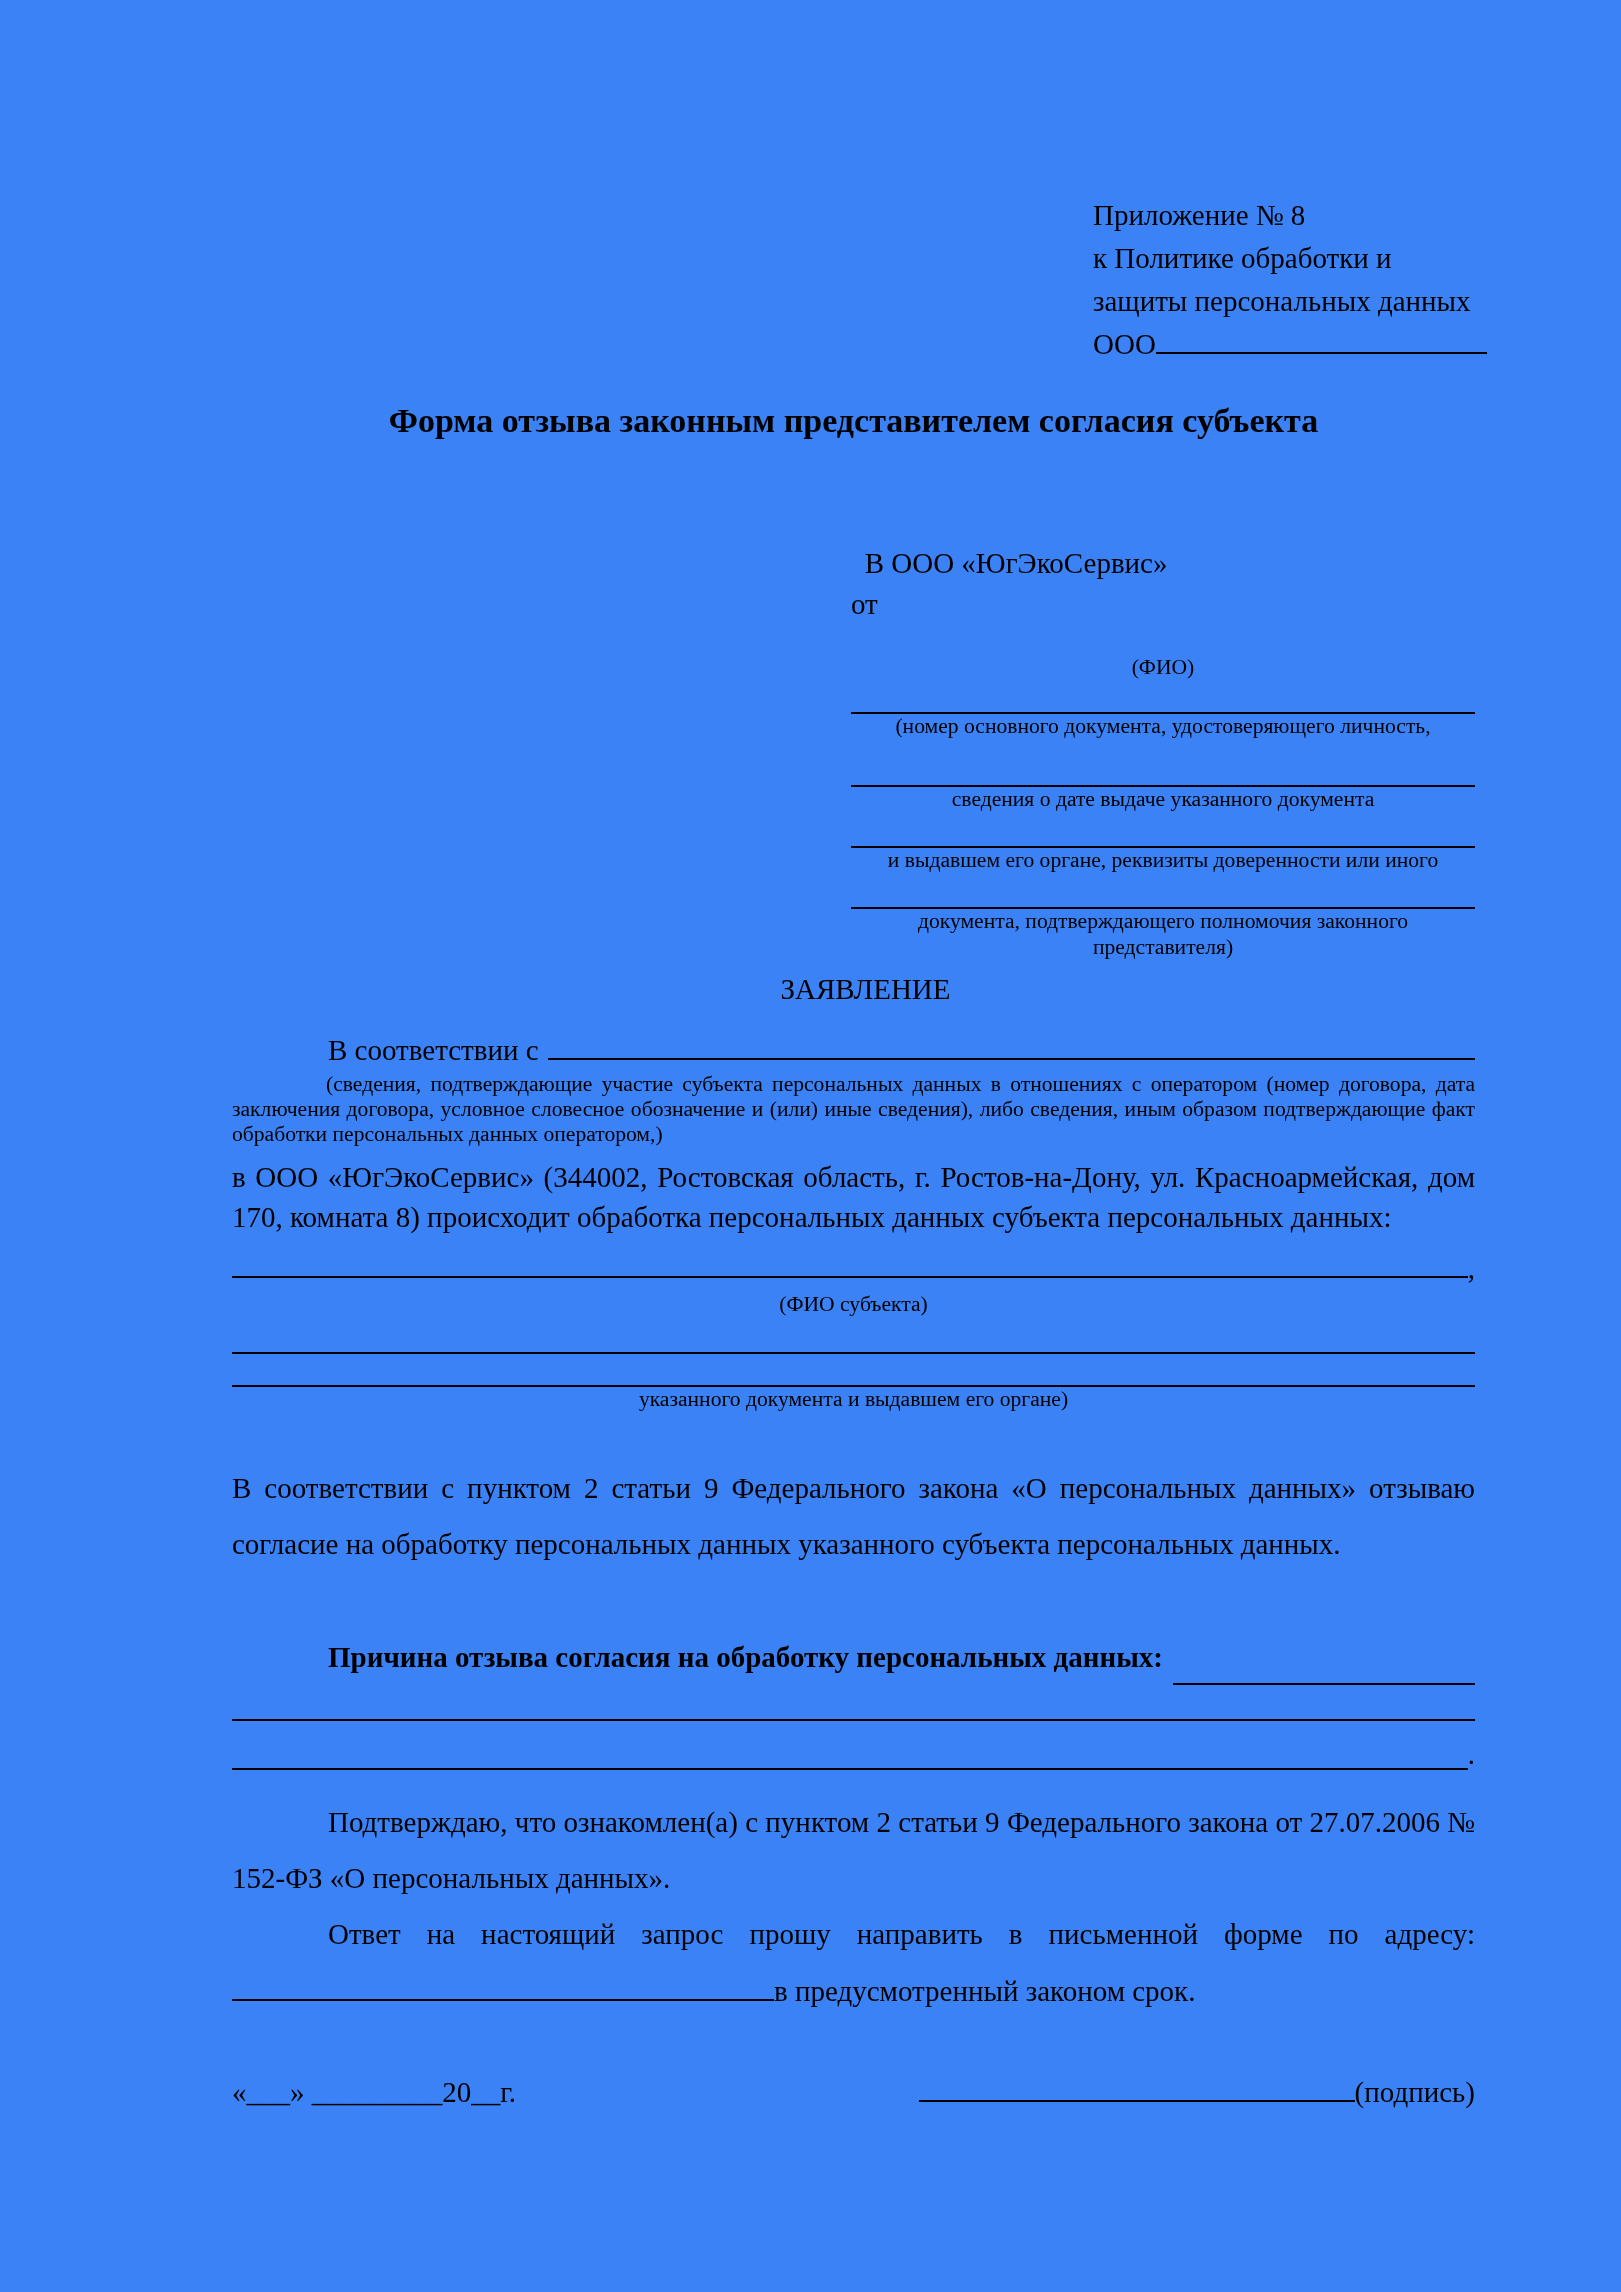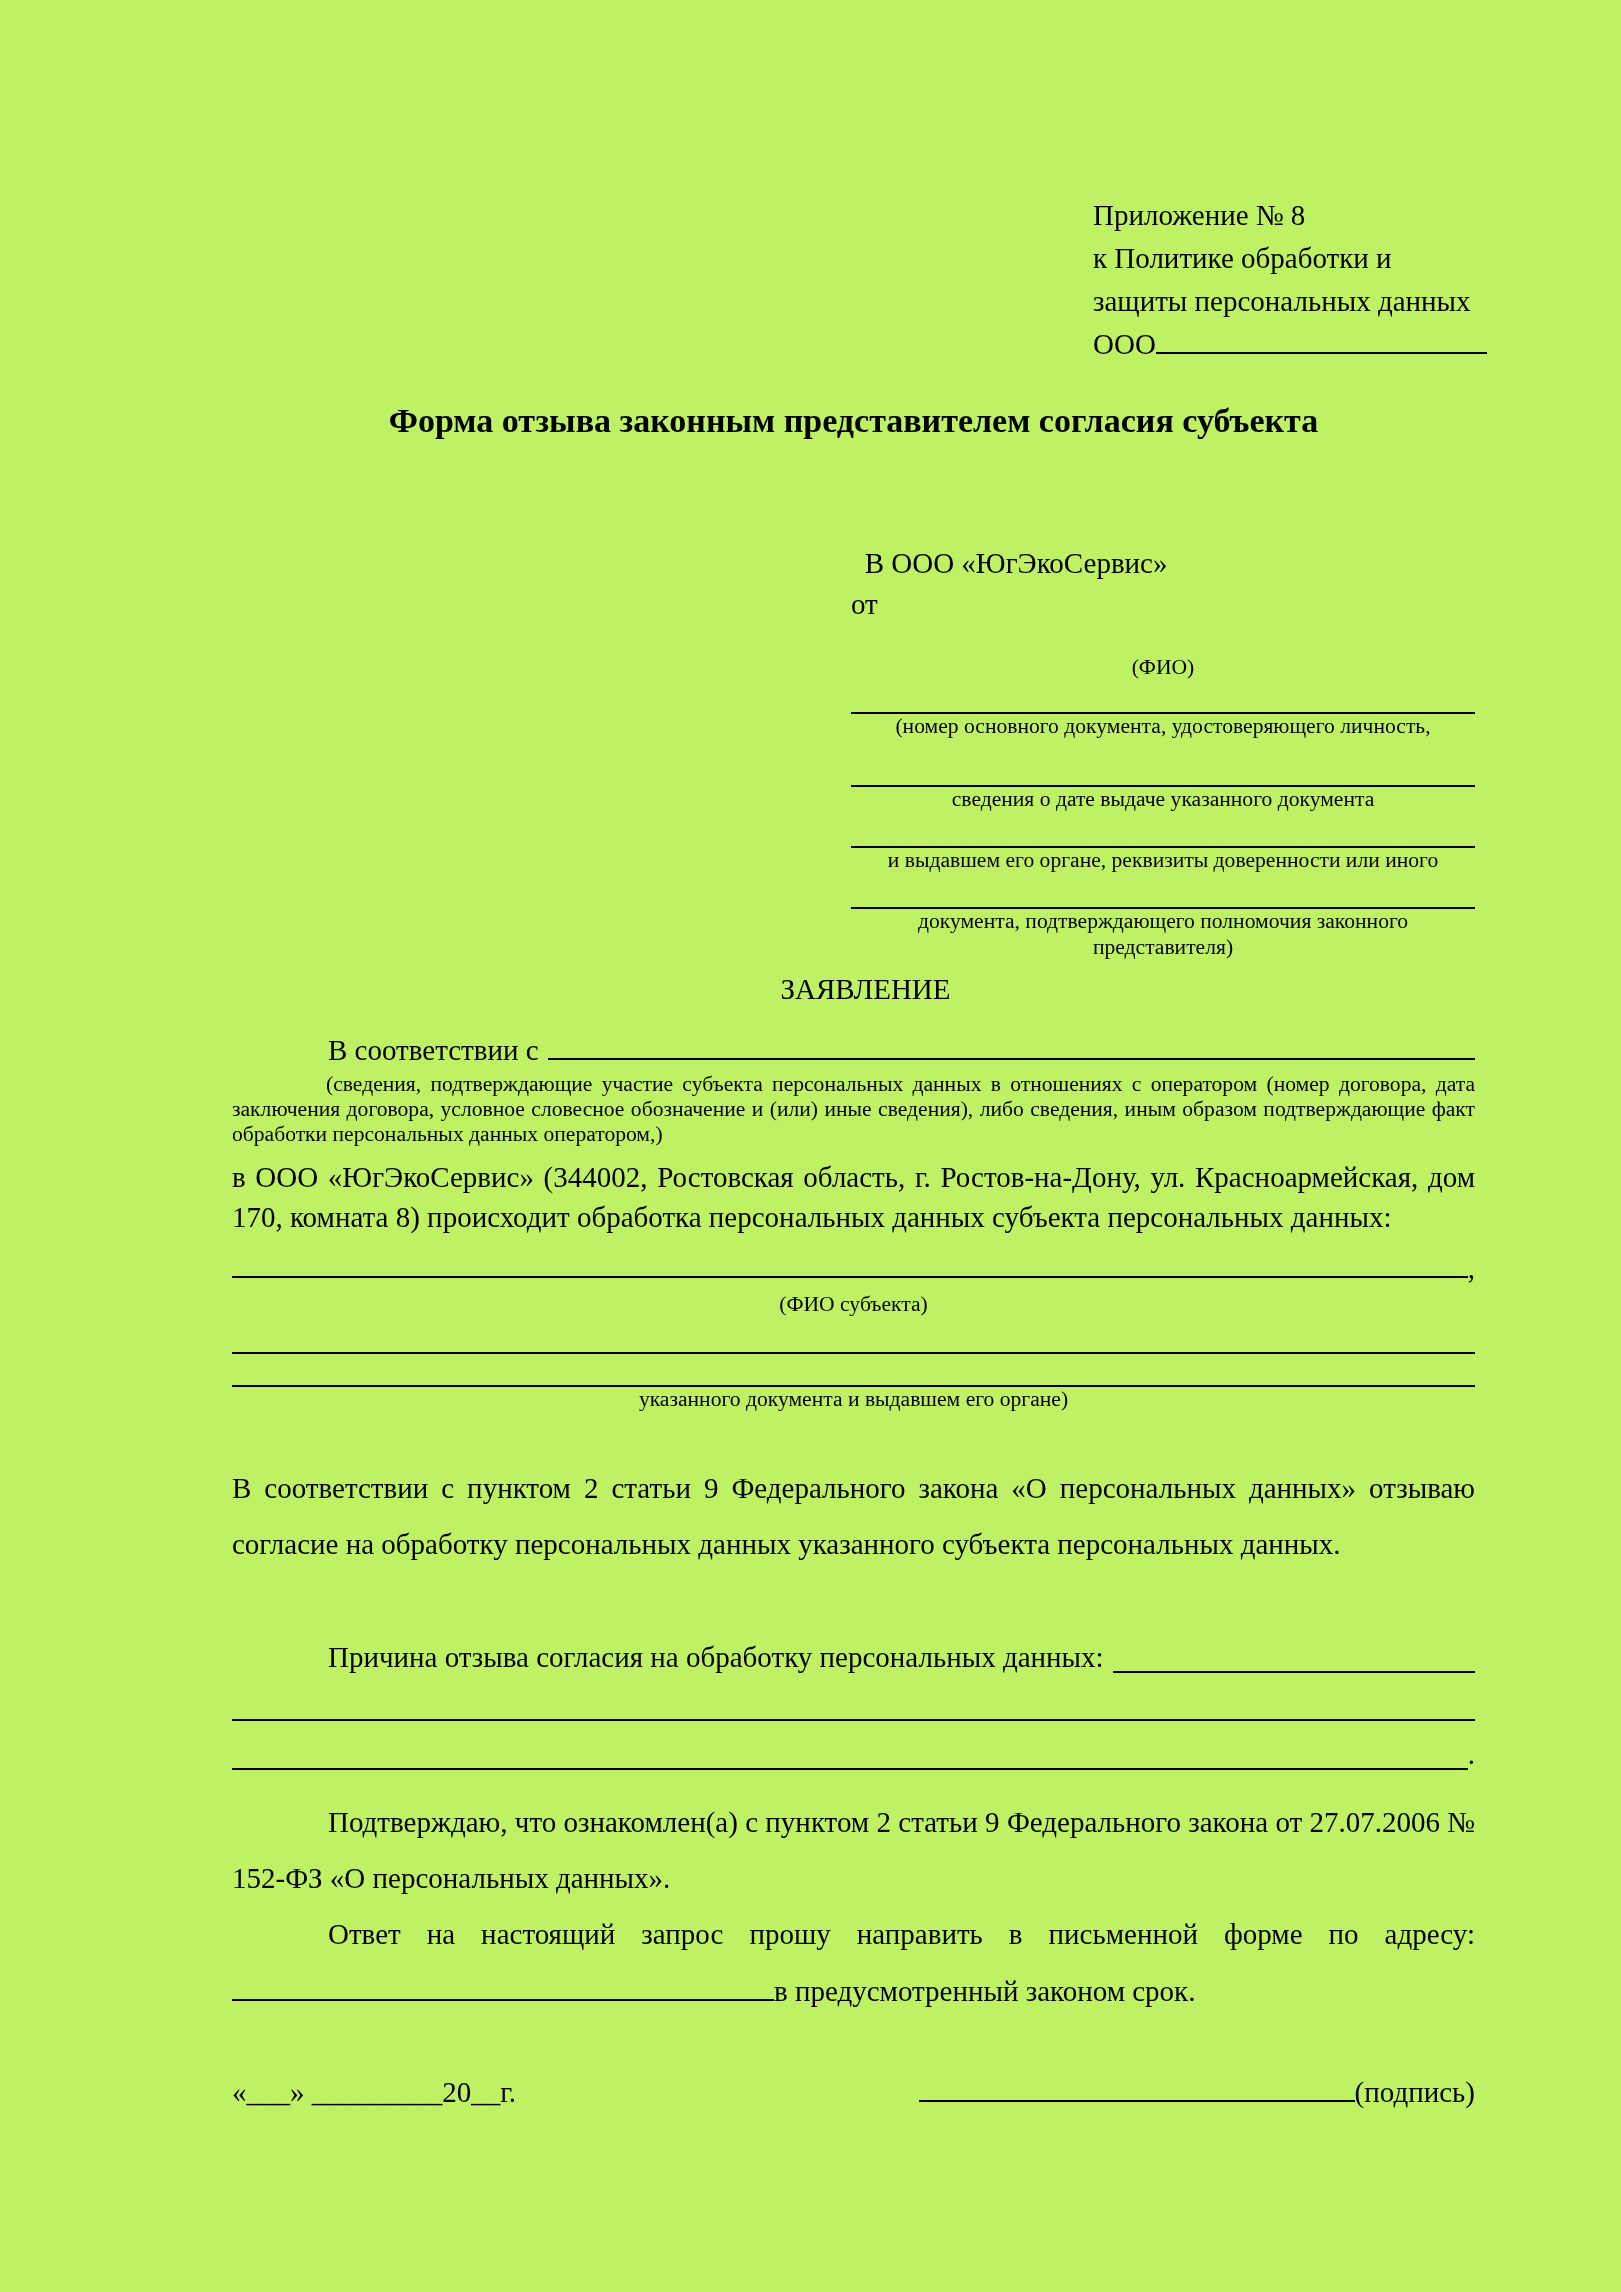--- a/index.html
+++ b/index.html
@@ -1,19 +1,19 @@
 <!DOCTYPE html>
 <html><head>
 <meta charset="utf-8">
 <style>
   html,body{margin:0;padding:0;background:#888;}
   .page{
     position:relative;
     width:1621px;height:2293px;
-    background:#bef264;
+    background:#3b82f6;
     color:#000000;
     font-family:"Liberation Serif","DejaVu Serif",serif;
     font-size:29px;
     margin:0 auto;
     overflow:hidden;
   }
   .abs{position:absolute;}
   
   .hdr{left:1093px;top:194px;width:394px;line-height:43px;}
   .hdr .row{display:flex;align-items:baseline;}
@@ -33,21 +33,21 @@
   .heading{left:244px;top:973px;width:1243px;text-align:center;}
   .intro-row{left:232px;top:1029px;width:1243px;display:flex;align-items:flex-start;line-height:43px;}
   .intro-row .lbl{margin-left:96px;margin-right:9.8px;white-space:nowrap;}
   .smallp{left:232px;top:1072px;width:1243px;font-size:21.6px;line-height:25px;text-align:justify;text-indent:94px;}
   .bodyp{left:232px;top:1157px;width:1243px;line-height:40px;text-align:justify;}
   .subj{left:232px;top:1247px;width:1243px;}
   .row-base{display:flex;align-items:baseline;}
   .h46{height:45px;}
   .wide{line-height:56px;}
   .p-withdraw{top:1460px;}
-  .reason-row{left:232px;top:1629px;width:1243px;display:flex;align-items:center;line-height:56px;}
+  .reason-row{left:232px;top:1629px;width:1243px;display:flex;align-items:flex-end;line-height:56px;font-weight:bold;}
   .reason-row .lbl{margin-left:96px;margin-right:9.8px;white-space:nowrap;}
   .blanks{left:232px;top:1685px;width:1243px;}
   .blanks .dot-row{display:flex;align-items:flex-end;height:49px;line-height:31px;}
   .p-confirm{top:1794px;text-indent:96px;}
   .p-resp1{top:1906px;text-indent:96px;text-align-last:justify;}
   .resp2{left:232px;top:1963px;width:1243px;display:flex;align-items:baseline;line-height:56px;}
   .resp2 .uline{width:542px;flex:0 0 542px;}
   .footer{left:232px;top:2070px;width:1243px;display:flex;justify-content:space-between;align-items:baseline;line-height:45px;}
   .sig{display:flex;align-items:baseline;}
   .sig .uline{width:436px;}

